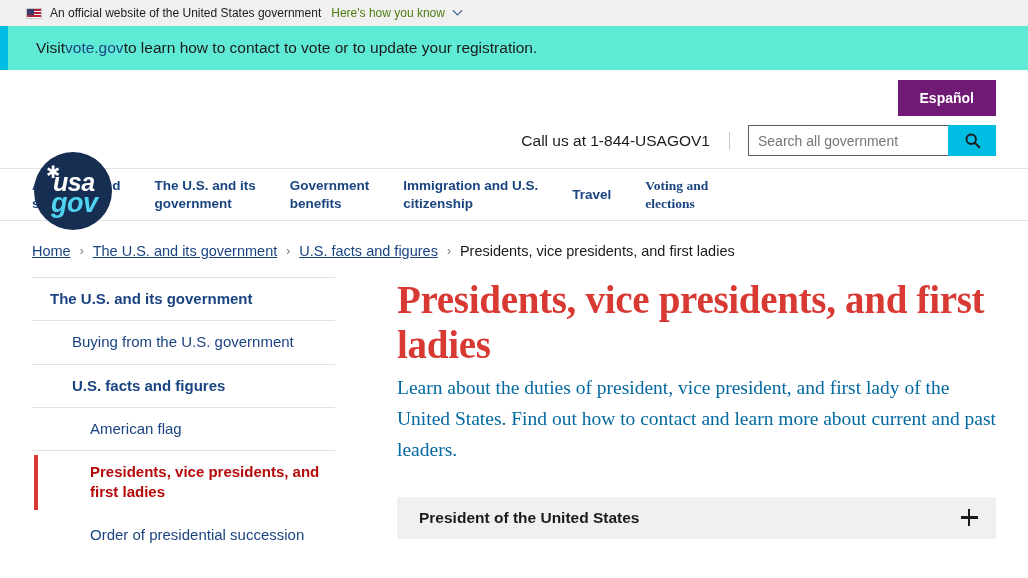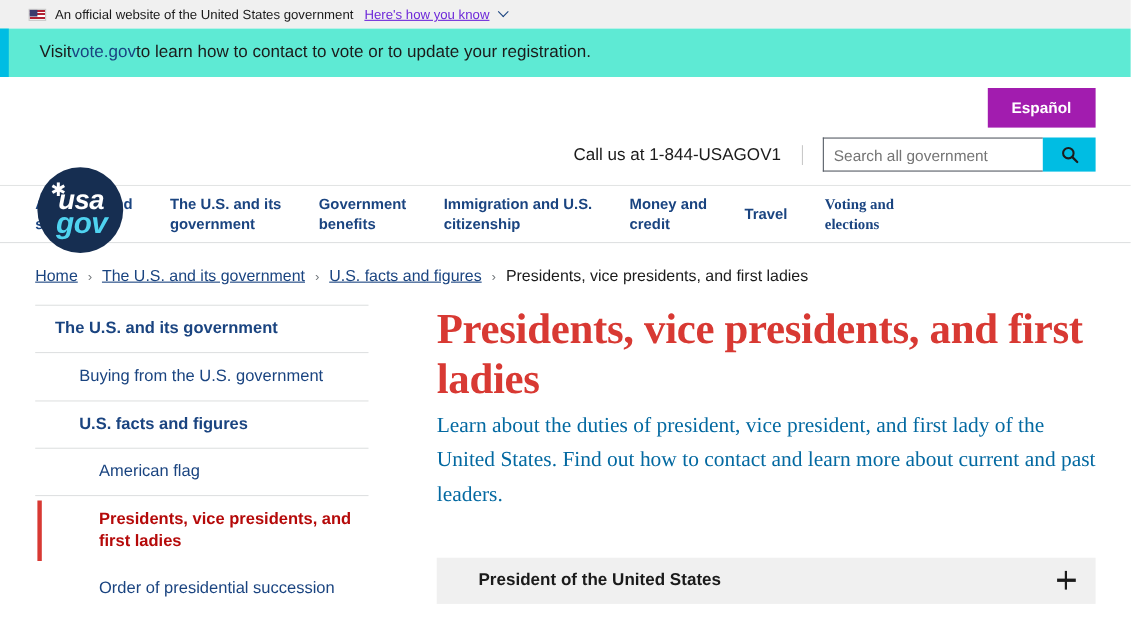--- a/index.html
+++ b/index.html
@@ -34,22 +34,21 @@
   }
   .flag-icon::after {
     content: "";
     position: absolute;
     left: 0; top: 0;
     width: 7px; height: 6px;
     background: #3c3b6e;
   }
   .banner-text { margin-right: 10px; }
   .banner-link {
-    color: #6d28d9;
-    text-decoration: underline;
+    color: #4d7c0f;
     cursor: pointer;
   }
   .chevron-down {
     display: inline-block;
     margin-left: 6px;
     width: 7px; height: 7px;
     border-right: 1.6px solid #1a4480;
     border-bottom: 1.6px solid #1a4480;
     transform: rotate(45deg) translate(-2px, -2px);
   }
@@ -109,21 +108,21 @@
     color: #4fd3f0;
     font-size: 27px;
     font-weight: bold;
     font-style: italic;
     letter-spacing: -0.5px;
     line-height: 1;
   }
   .espanol-btn {
     position: absolute;
     right: 32px; top: 10px;
-    background: #a21caf;
+    background: #701a75;
     color: #ffffff;
     font-size: 14px;
     font-weight: bold;
     padding: 10px 22px;
     border: none;
     cursor: pointer;
     font-family: "Liberation Sans", sans-serif;
   }
   .header-right {
     position: absolute;
@@ -257,27 +256,27 @@
   }
   .intro {
     font-family: "Liberation Serif", serif;
     font-size: 19.5px;
     color: #0369a1;
     line-height: 1.58;
     margin-top: 6px;
     max-width: 625px;
   }
   .accordion {
-    margin-top: 41px;
+    margin-top: 31px;
     background: #f0f0f0;
     height: 42px;
     display: flex;
     align-items: center;
     justify-content: space-between;
-    padding: 0 18px 0 38px;
+    padding: 0 18px 0 22px;
     cursor: pointer;
     gap: 35px;
   }
   .accordion-title {
     font-size: 15.5px;
     font-weight: bold;
     color: #1b1b1b;
   }
   .plus-icon {
     position: relative;
@@ -334,22 +333,20 @@
 
 <nav class="primary-nav">
   <div class="nav-item">All topics and
 services</div>
   <div class="nav-item">The U.S. and its
 government</div>
   <div class="nav-item">Government
 benefits</div>
   <div class="nav-item">Immigration and U.S.
 citizenship</div>
-  <div class="nav-item">Money and
-credit</div>
   <div class="nav-item">Travel</div>
   <div class="nav-item">Voting and
 elections</div>
 </nav>
 
 <div class="breadcrumb">
   <span class="crumb-link">Home</span>
   <span class="crumb-sep">›</span>
   <span class="crumb-link">The U.S. and its government</span>
   <span class="crumb-sep">›</span>

